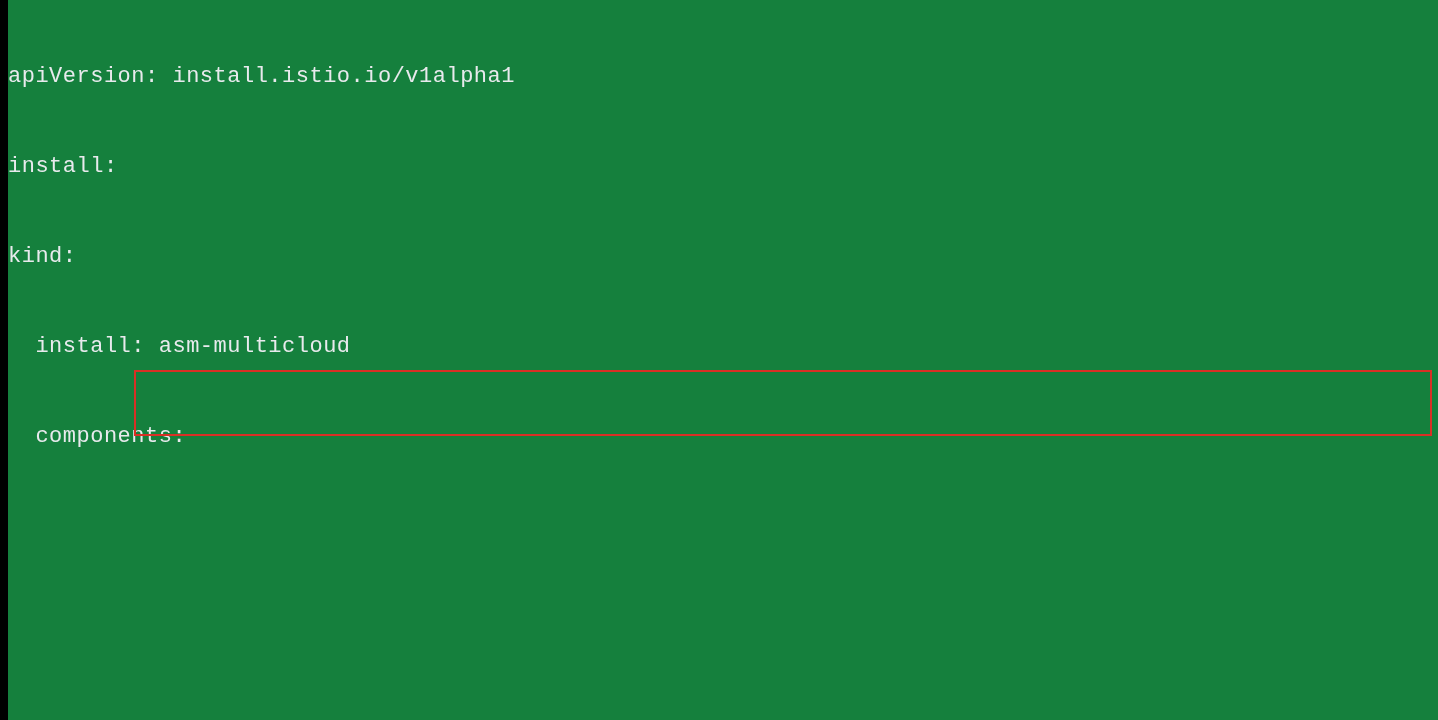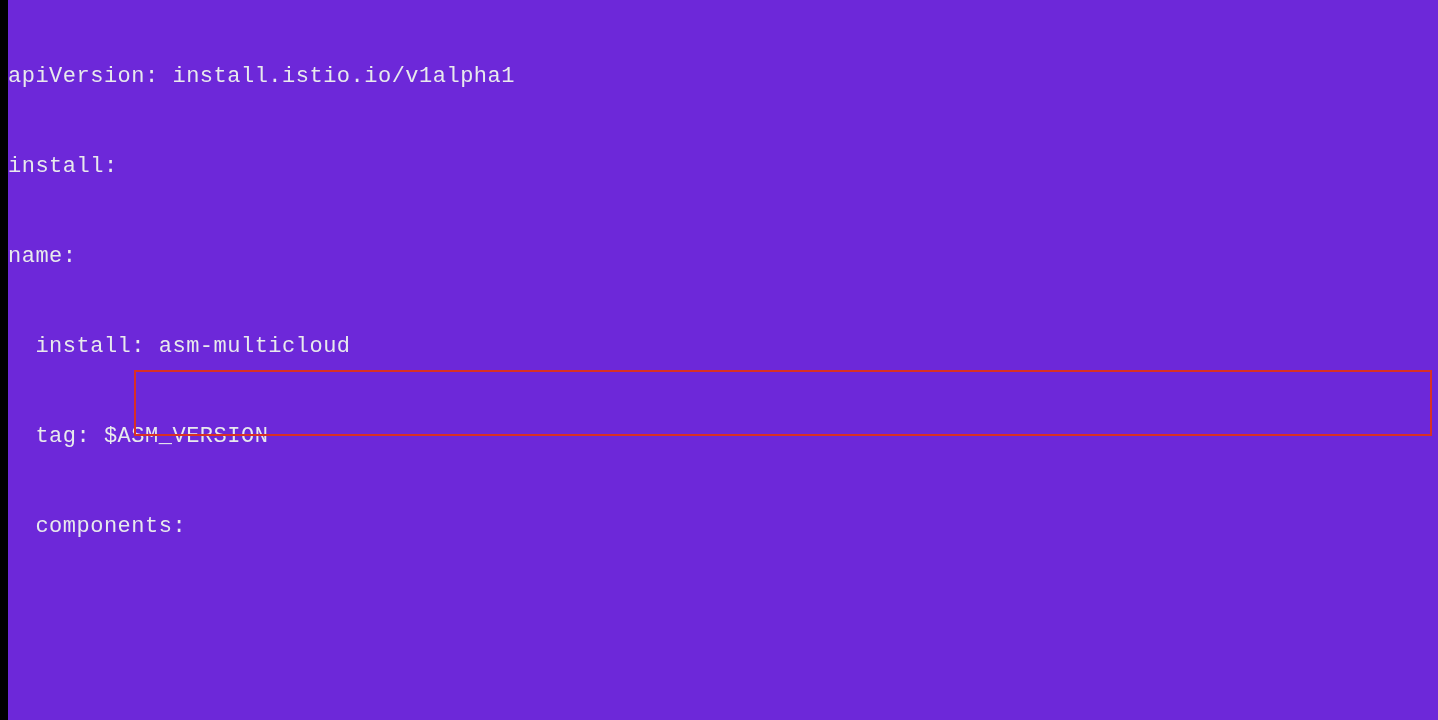--- a/index.html
+++ b/index.html
@@ -12,21 +12,21 @@
       font-family: 'Courier New', Courier, monospace;
       font-size: 22px;
       line-height: 30px;
       color: #e8eaed;
       width: 1438px;
       height: 720px;
       overflow: hidden;
       position: relative;
     }
     .container {
-      background-color: #6d28d9;
+      background-color: #15803d;
       width: 1430px;
       height: 720px;
       margin-left: 8px;
       padding: 0;
       position: relative;
     }
     .code-block {
       padding-top: 2px;
       white-space: pre;
       font-family: 'Courier New', Courier, monospace;
@@ -46,23 +46,22 @@
       pointer-events: none;
     }
   </style>
 </head>
 <body>
 
 <div class="container">
   <div class="code-block">
     <span class="line">apiVersion: install.istio.io/v1alpha1</span>
     <span class="line">install:</span>
-    <span class="line">name:</span>
+    <span class="line">kind:</span>
     <span class="line">  install: asm-multicloud</span>
-    <span class="line">  tag: $ASM_VERSION</span>
     <span class="line">  components:</span>
     
     
     
     
     
     
     
     
     

